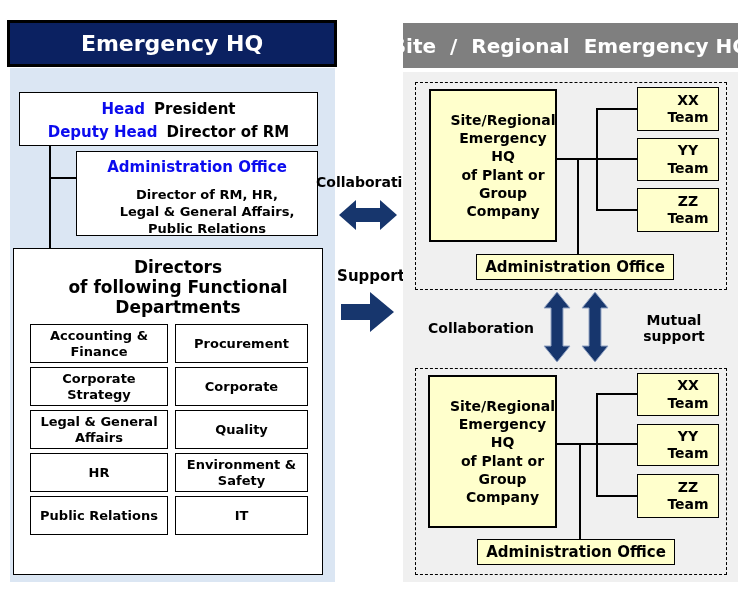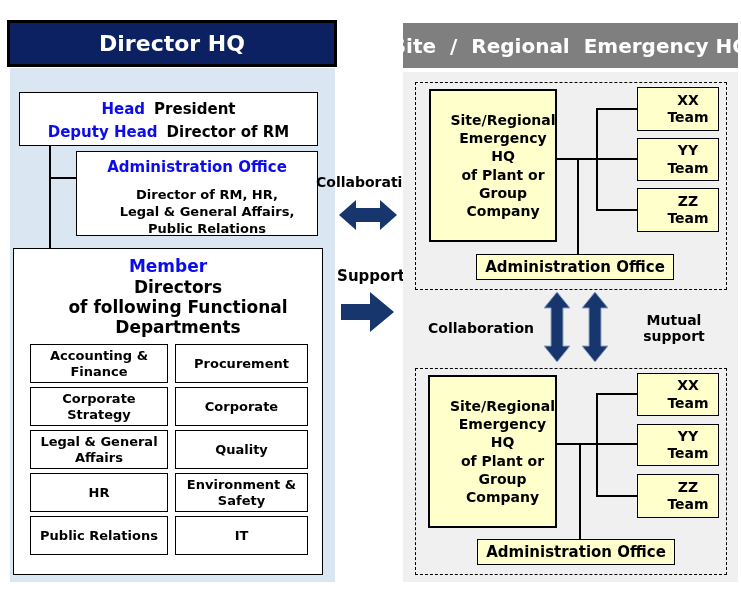--- a/index.html
+++ b/index.html
@@ -96,21 +96,21 @@
   .flowlabel.big { font-size: 15px; }
 </style>
 </head>
 <body>
 
 <div id="stage">
 
   <div class="abs panel-blue" style="left:10px; top:68px; width:325px; height:514px;"></div>
 
   <div class="abs hdr-left" style="left:7px; top:20px; width:330px; height:47px;">
-    <span>Director HQ</span>
+    <span>Emergency HQ</span>
   </div>
 
   <div class="abs cline" style="left:49px; top:134px; width:2px; height:114px;"></div>
   <div class="abs cline" style="left:49px; top:177px; width:28px; height:2px;"></div>
 
   <div class="abs wbox headbox" style="left:19px; top:92px; width:299px; height:54px;text-align:center;">
     <div>
       <span class="blue-t">Head</span><span class="val">President</span>
     </div>
     <div>
@@ -119,21 +119,20 @@
   </div>
 
   <div class="abs wbox adminbox" style="left:76px; top:151px; width:242px; height:85px;">
     <div class="ttl blue-t">Administration Office</div>
     <div class="body pre">Director of RM, HR,
 Legal &amp; General Affairs,
 Public Relations</div>
   </div>
 
   <div class="abs wbox memberbox" style="left:13px; top:248px; width:310px; height:327px;">
-    <div class="ttl blue-t">Member</div>
     <div class="sub pre">Directors
 of following Functional Departments</div>
     <div class="deptgrid">
       <div class="dept">Accounting &amp; Finance</div>
       <div class="dept">Procurement</div>
       <div class="dept">Corporate Strategy</div>
       <div class="dept">Corporate</div>
       <div class="dept">Legal &amp; General Affairs</div>
       <div class="dept">Quality</div>
       <div class="dept">HR</div>

